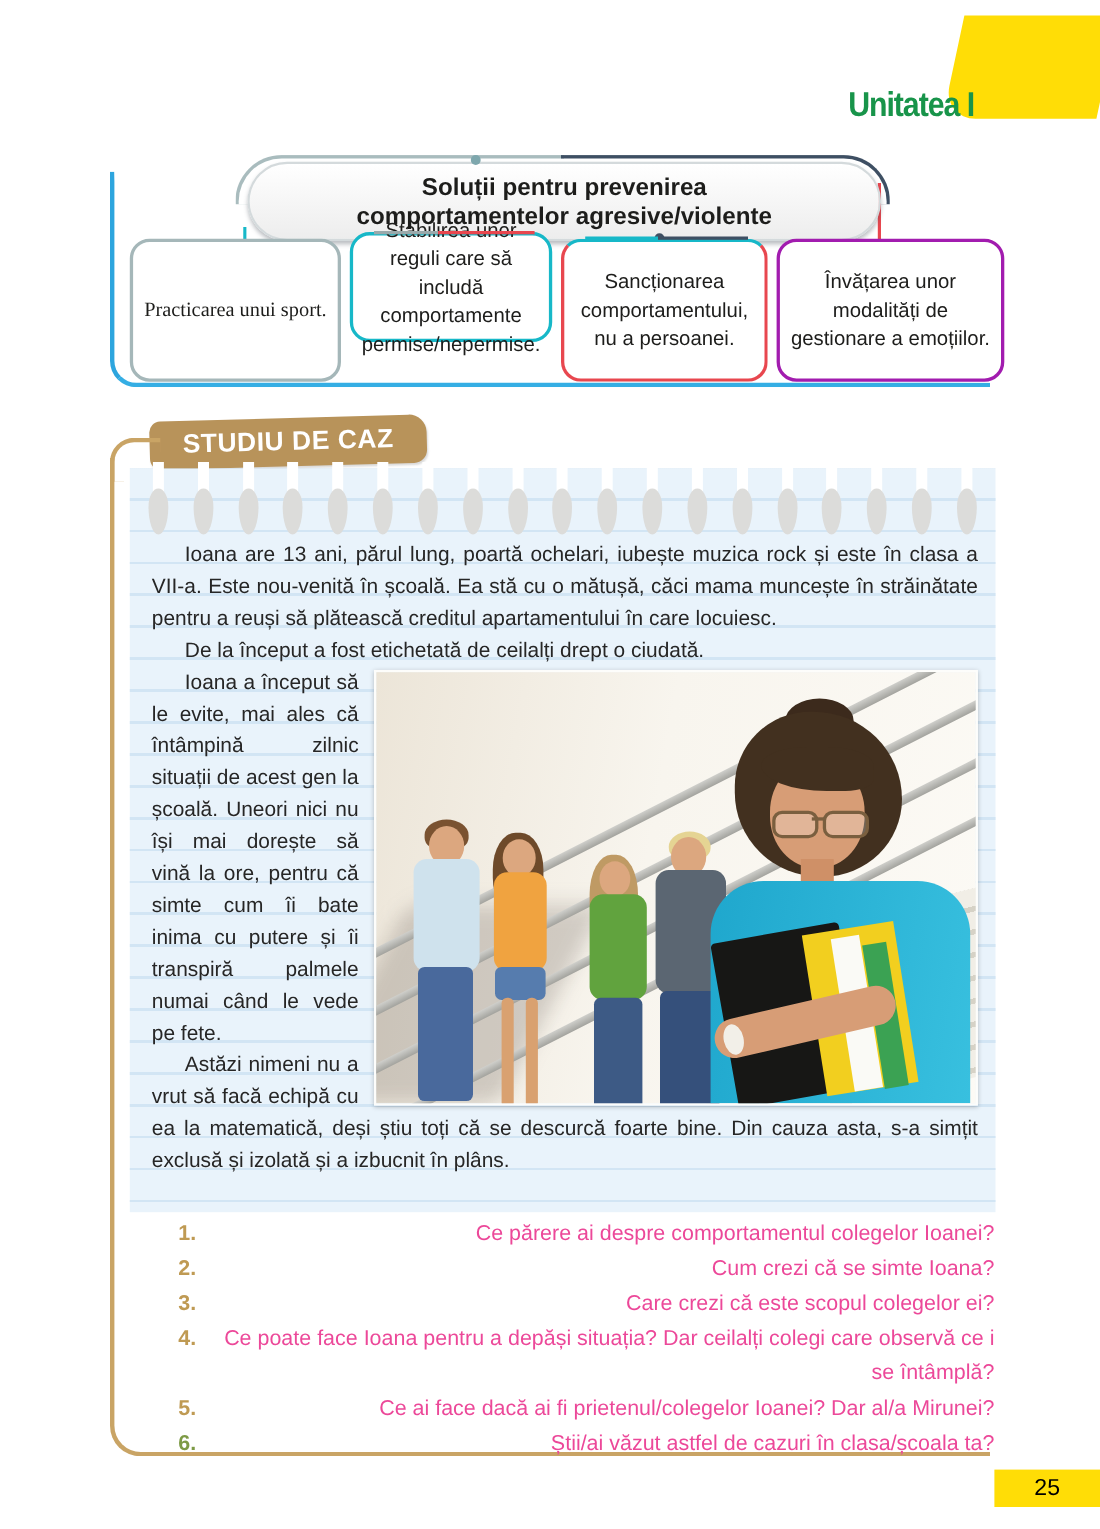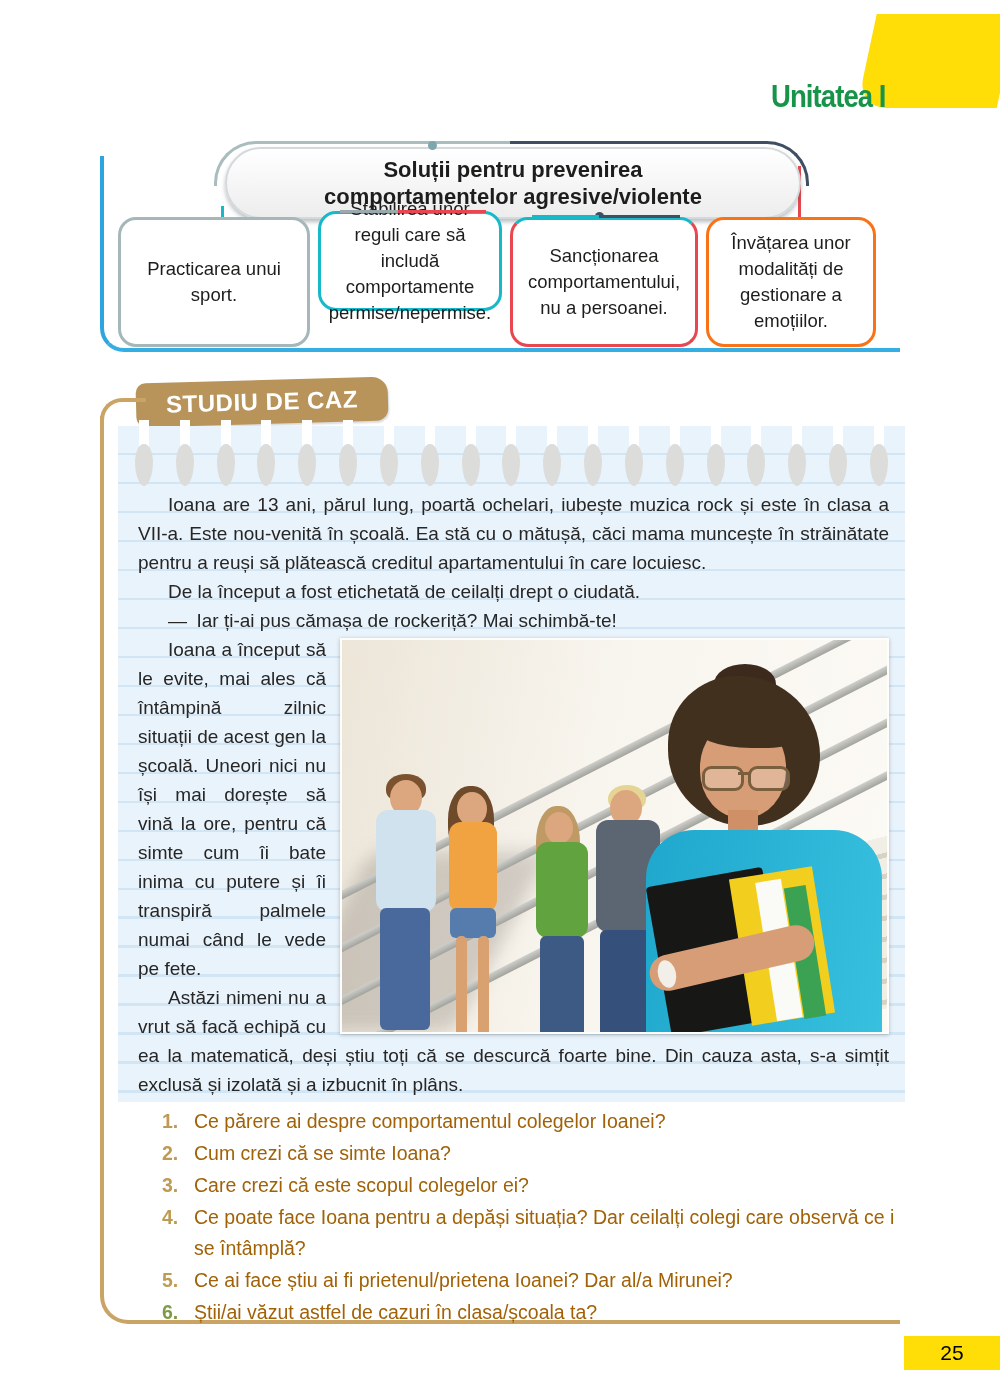--- a/index.html
+++ b/index.html
@@ -29,24 +29,24 @@
         box-shadow:0 3px 4px rgba(60,70,80,.35);display:flex;align-items:center;justify-content:center;}
   .pill-title{font-size:22px;font-weight:bold;color:#1d1d1b;text-align:center;line-height:27px;
         max-width:430px;}
   .dot{position:absolute;width:9px;height:9px;border-radius:50%;}
   .dot-a{left:428px;top:127px;background:#7ea7ad;}
   .dot-b{left:408px;top:198px;background:#d5424a;}
   .dot-c{left:595px;top:198px;background:#3e4f63;}
   .dbox{position:absolute;top:203px;height:130px;border-radius:18px;background:#fff;
         display:flex;align-items:center;justify-content:center;text-align:center;
         font-size:18.5px;line-height:26px;color:#1d1d1b;padding:4px 10px;box-sizing:border-box;}
-  .dbox-1{left:118px;width:192px;border:3px solid #a5b7b9;}
+  .dbox-1{left:118px;width:192px;border:3px solid #a5b7b9;font-family:Liberation Serif, serif;}
   .dbox-2{left:318px;width:184px;border:3px solid #17b8c8;top:197px;height:100px;}
   .dbox-3{left:510px;width:188px;border:3px solid #e8474f;border-top-color:#17b8c8;}
-  .dbox-4{left:706px;width:170px;border:3px solid #f97316;}
+  .dbox-4{left:706px;width:207px;border:3px solid #a21caf;}
   .accent2{position:absolute;left:340px;top:196px;width:146px;height:3px;
         background:linear-gradient(to right,#9aa9ab 0 40%,#e8474f 40% 100%);}
   .accent3{position:absolute;left:532px;top:201px;width:148px;height:3px;
         background:linear-gradient(to right,#17b8c8 0 45%,#3e4f63 45% 100%);}
 
   
   .banner{position:absolute;left:136px;top:366px;width:252px;height:44px;background:#b8935a;
         border-radius:10px 16px 12px 10px;transform:rotate(-1.6deg);
         display:flex;align-items:center;justify-content:center;
         color:#fff;font-size:24px;font-weight:bold;letter-spacing:.5px;box-shadow:1px 2px 2px rgba(0,0,0,.15);}
@@ -134,21 +134,21 @@
   .fg-arm{position:absolute;left:6px;top:272px;width:168px;height:36px;background:#d79d76;
         border-radius:18px;transform:rotate(-13deg);}
   .fg-bracelet{position:absolute;left:16px;top:292px;width:18px;height:28px;background:#f2efe8;
         border-radius:50%;transform:rotate(-13deg);}
 
   
   .questions{position:absolute;left:162px;top:1092px;width:742px;font-size:19.5px;line-height:31px;}
   .qrow{display:flex;margin-bottom:1px;}
   .qnum{flex:0 0 32px;font-weight:bold;color:#bf9a53;}
   .qrow.q-green .qnum{color:#7d9a45;}
-  .qtext{flex:1;color:#a16207;}
+  .qtext{flex:1;color:#ec4899;text-align:right;}
 
   
   .pagebar{position:absolute;right:0;top:1322px;width:96px;height:34px;background:#ffdd06;
         display:flex;align-items:center;justify-content:center;}
   .pagenum{font-size:21px;color:#000000;}
 </style>
 </head>
 <body>
 
 <div class="page">
@@ -197,21 +197,20 @@
         <span class="hanger"></span>
         <span class="hanger"></span>
         <span class="hanger"></span>
         <span class="hanger"></span>
         <span class="hanger"></span>
         <span class="hanger"></span>
         <span class="hanger"></span>
       </div>
     <p class="para">Ioana are 13 ani, părul lung, poartă ochelari, iubește muzica rock și este în clasa a VII-a. Este nou-venită în școală. Ea stă cu o mătușă, căci mama muncește în străinătate pentru a reuși să plătească creditul apartamentului în care locuiesc.</p>
     <p class="para">De la început a fost etichetată de ceilalți drept o ciudată.</p>
-    <p class="para">— Iar ți-ai pus cămașa de rockeriță? Mai schimbă-te!</p>
 
     <div class="photo">
       <div class="wallshadow"></div>
       <div class="rails">
         <div class="rail r1"></div>
         <div class="rail r2"></div>
         <div class="rail r3"></div>
         <div class="rail r4"></div>
       </div>
       <div class="steps"></div>
@@ -276,21 +275,21 @@
     <div class="qrow">
       <span class="qnum">3.</span>
       <span class="qtext">Care crezi că este scopul colegelor ei?</span>
     </div>
     <div class="qrow">
       <span class="qnum">4.</span>
       <span class="qtext">Ce poate face Ioana pentru a depăși situația? Dar ceilalți colegi care observă ce i se întâmplă?</span>
     </div>
     <div class="qrow">
       <span class="qnum">5.</span>
-      <span class="qtext">Ce ai face știu ai fi prietenul/prietena Ioanei? Dar al/a Mirunei?</span>
+      <span class="qtext">Ce ai face dacă ai fi prietenul/colegelor Ioanei? Dar al/a Mirunei?</span>
     </div>
     <div class="qrow q-green">
       <span class="qnum">6.</span>
       <span class="qtext">Știi/ai văzut astfel de cazuri în clasa/școala ta?</span>
     </div>
   </div>
 
   <div class="pagebar">
     <span class="pagenum">25</span>
   </div>

